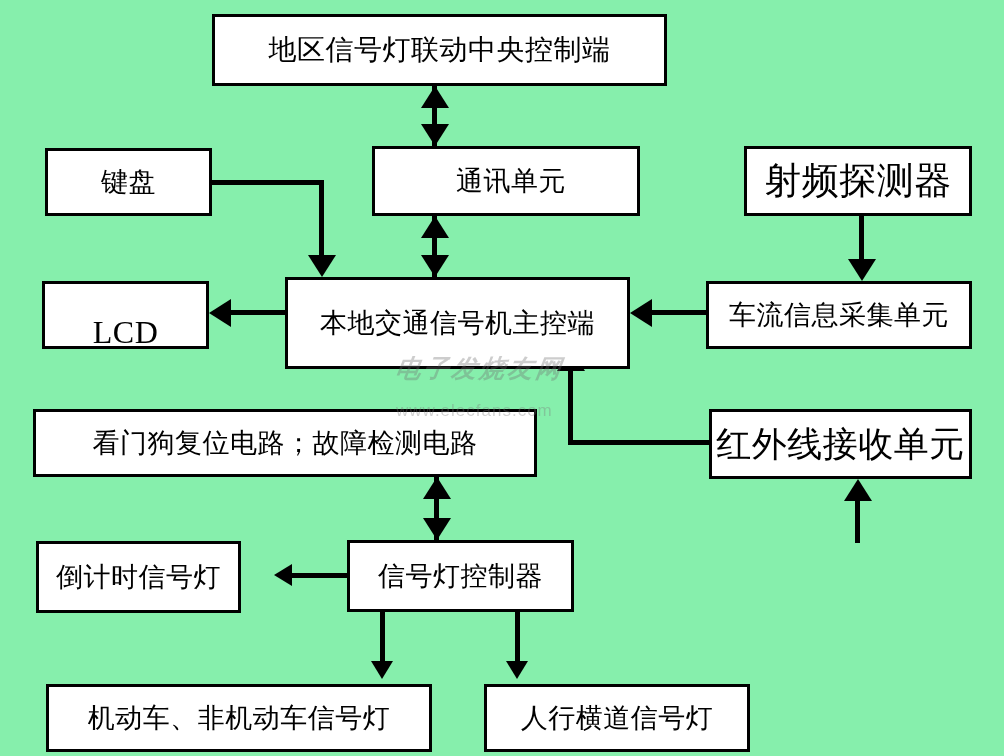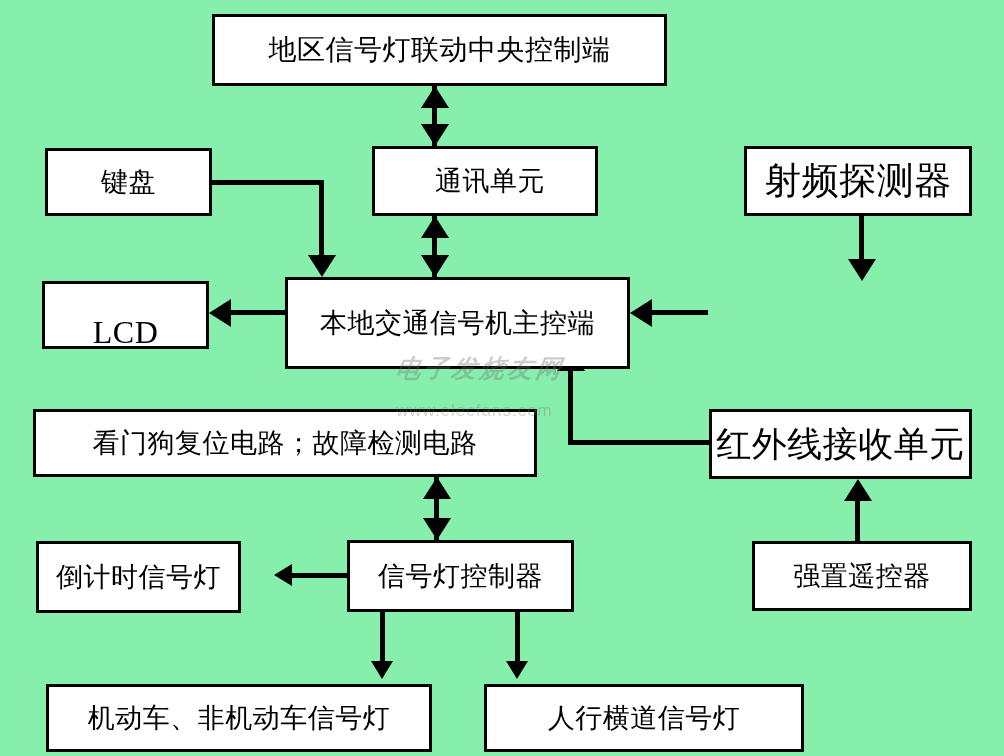--- a/index.html
+++ b/index.html
@@ -156,62 +156,62 @@
   <div class="arrow arrow-sm arrow-down" style="left:506px; top:661px;"></div>
 
   <div class="node" style="left:212px; top:14px; width:455px; height:72px;">
     <span class="node-label cjk" style="font-size:28px;">地区信号灯联动中央控制端</span>
   </div>
 
   <div class="node" style="left:45px; top:148px; width:167px; height:68px;">
     <span class="node-label cjk" style="font-size:27px;">键盘</span>
   </div>
 
-  <div class="node" style="left:372px; top:146px; width:226px; height:70px;padding-left:10px;">
+  <div class="node" style="left:372px; top:146px; width:268px; height:70px;padding-left:10px;">
     <span class="node-label cjk" style="font-size:27px;">通讯单元</span>
   </div>
 
   <div class="node" style="left:744px; top:146px; width:228px; height:70px;">
     <span class="node-label cjk" style="font-size:37px;">射频探测器</span>
   </div>
 
   <div class="node" style="left:42px; top:281px; width:167px; height:68px;">
     <span class="node-label latin" style="font-size:32px;">LCD</span>
   </div>
 
   <div class="node" style="left:285px; top:277px; width:345px; height:92px;">
     <span class="node-label cjk" style="font-size:27px;">本地交通信号机主控端</span>
   </div>
 
+  <div class="node" style="left:706px; top:281px; width:266px; height:68px;">
+    <span class="node-label cjk" style="font-size:27px;">车流信息采集单元</span>
+  </div>
 
   <div class="node" style="left:33px; top:409px; width:504px; height:68px;">
     <span class="node-label cjk" style="font-size:27px;">看门狗复位电路；故障检测电路</span>
   </div>
 
   <div class="node" style="left:709px; top:409px; width:263px; height:70px;">
     <span class="node-label cjk" style="font-size:35px;">红外线接收单元</span>
   </div>
 
   <div class="node" style="left:36px; top:541px; width:205px; height:72px;">
     <span class="node-label cjk" style="font-size:27px;">倒计时信号灯</span>
   </div>
 
   <div class="node" style="left:347px; top:540px; width:227px; height:72px;">
     <span class="node-label cjk" style="font-size:27px;">信号灯控制器</span>
   </div>
 
-  <div class="node" style="left:752px; top:541px; width:220px; height:70px;">
-    <span class="node-label cjk" style="font-size:27px;">强置遥控器</span>
-  </div>
 
   <div class="node" style="left:46px; top:684px; width:386px; height:68px;">
     <span class="node-label cjk" style="font-size:27px;">机动车、非机动车信号灯</span>
   </div>
 
-  <div class="node" style="left:484px; top:684px; width:320px; height:68px;">
+  <div class="node" style="left:484px; top:684px; width:266px; height:68px;">
     <span class="node-label cjk" style="font-size:27px;">人行横道信号灯</span>
   </div>
 
   <div id="watermark">
     <div class="wm-main">电子发烧友网</div>
     <div class="wm-sub">www.elecfans.com</div>
   </div>
 
 </div>
 

